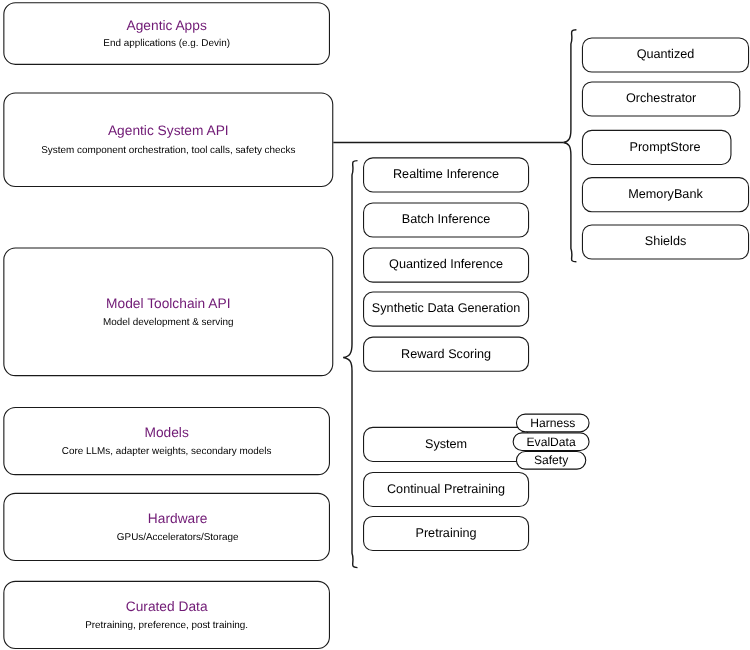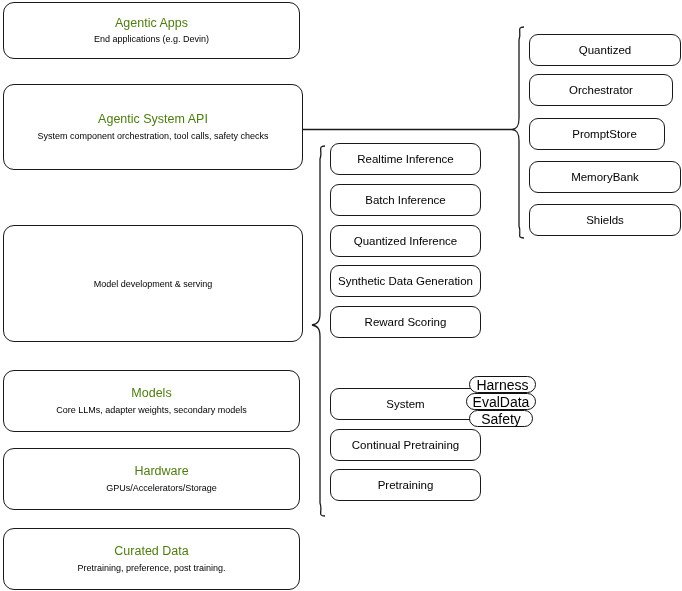--- a/index.html
+++ b/index.html
@@ -29,21 +29,21 @@
     background: #ffffff;
     display: flex;
     flex-direction: column;
     align-items: center;
     justify-content: center;
     text-align: center;
     line-height: 1.25;
   }
   .box .title {
     font-size: 12.5px;
-    color: #4d7c0f;
+    color: #701a75;
     white-space: nowrap;
   }
   .box .subtitle {
     font-size: 9px;
     color: #000;
     margin-top: 3px;
     white-space: nowrap;
   }
   .stack-box {
     position: absolute;
@@ -59,21 +59,21 @@
   }
   .pill {
     position: absolute;
     box-sizing: border-box;
     border: 1.4px solid #111;
     border-radius: 999px;
     background: #ffffff;
     display: flex;
     align-items: center;
     justify-content: center;
-    font-size: 14px;
+    font-size: 11px;
     white-space: nowrap;
     z-index: 5;
   }
   svg.connectors {
     position: absolute;
     left: 0; top: 0;
     width: 682px;
     height: 591px;
     pointer-events: none;
     z-index: 1;
@@ -102,20 +102,21 @@
     <span class="title">Agentic Apps</span>
     <span class="subtitle">End applications (e.g. Devin)</span>
   </div>
 
   <div class="box" style="left:3px; top:84px; width:300px; height:86px;">
     <span class="title">Agentic System API</span>
     <span class="subtitle">System component orchestration, tool calls, safety checks</span>
   </div>
 
   <div class="box" style="left:3px; top:225px; width:300px; height:117px;">
+    <span class="title">Model Toolchain API</span>
     <span class="subtitle">Model development &amp; serving</span>
   </div>
 
   <div class="box" style="left:3px; top:370px; width:297px; height:62px;">
     <span class="title">Models</span>
     <span class="subtitle">Core LLMs, adapter weights, secondary models</span>
   </div>
 
   <div class="box" style="left:3px; top:448px; width:297px; height:62px;padding-left:20px;">
     <span class="title">Hardware</span>

